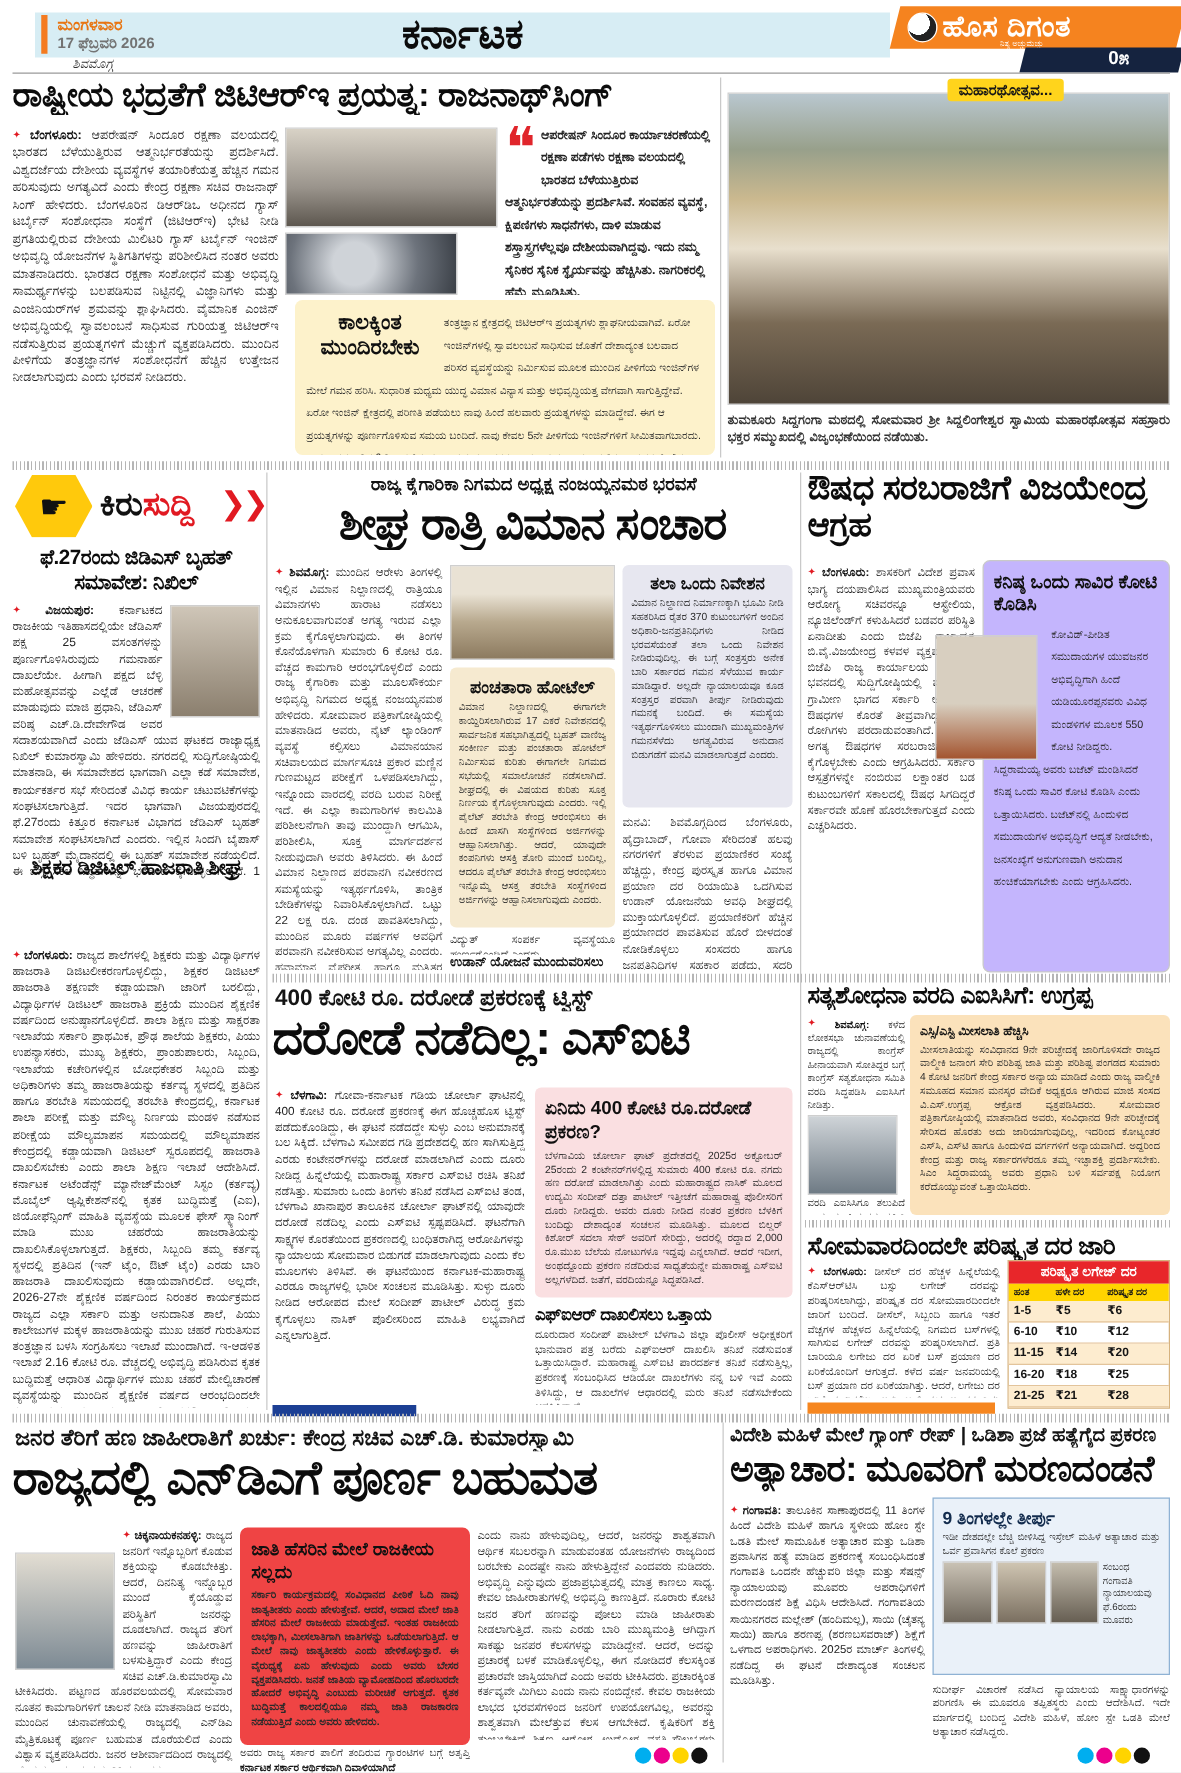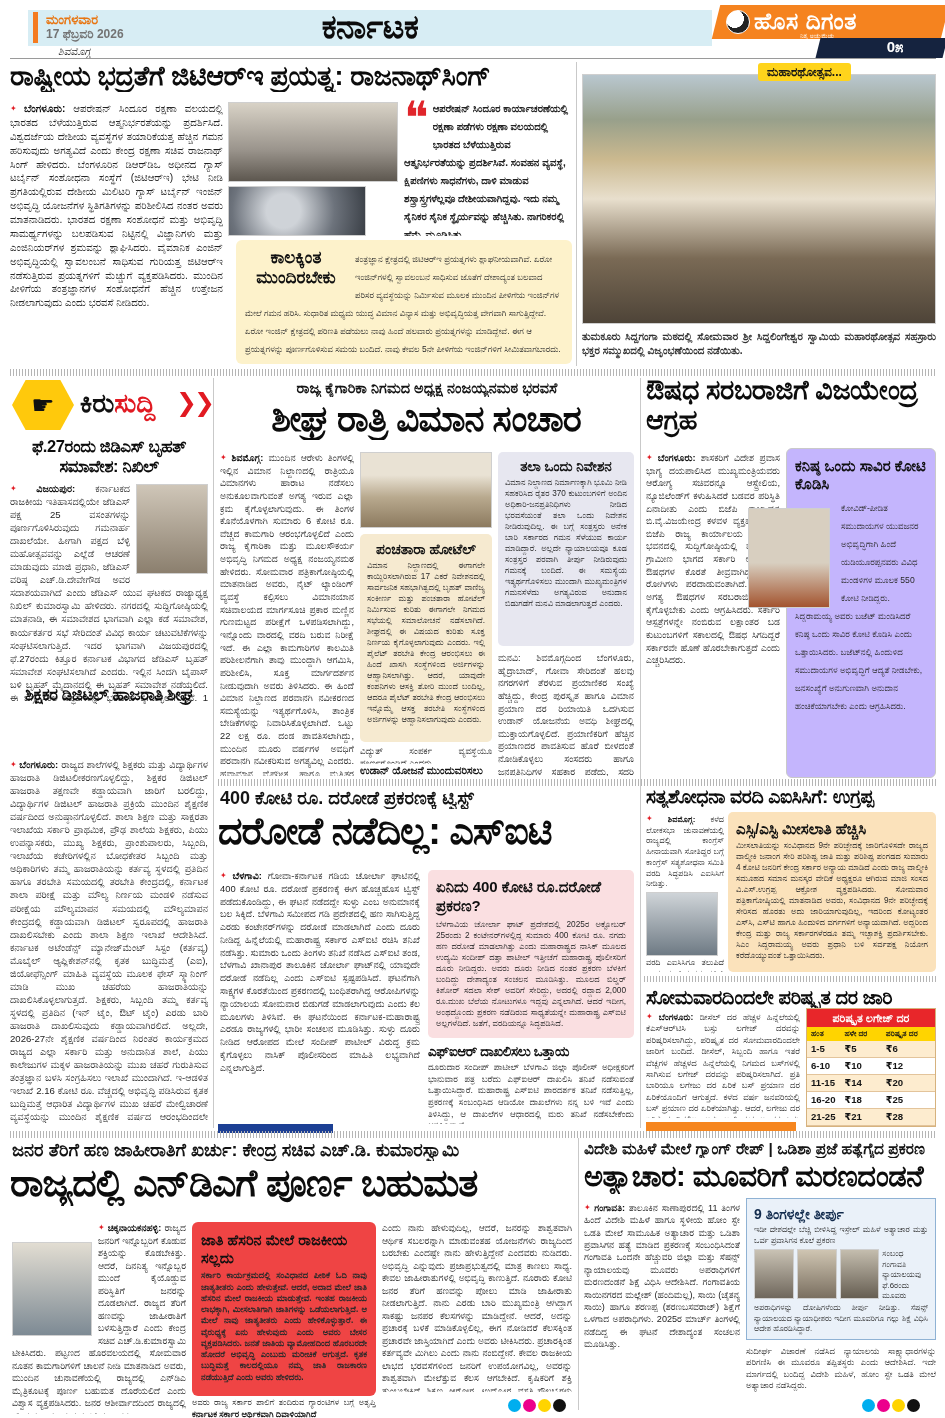--- a/index.html
+++ b/index.html
@@ -166,21 +166,21 @@
     <div class="abs hl nw" style="left:646px;top:786px;width:290px;font-size:19px;">ಸತ್ಯಶೋಧನಾ ವರದಿ ಎಐಸಿಸಿಗೆ: ಉಗ್ರಪ್ಪ</div>
     <div class="abs" style="left:646px;top:814px;width:78px;height:158px;overflow:hidden;">
       <div class="sm" style="font-size:8px;">
         <span class="dl">ಶಿವಮೊಗ್ಗ:</span>
         <span>ಕಳೆದ ಲೋಕಸಭಾ ಚುನಾವಣೆಯಲ್ಲಿ ರಾಜ್ಯದಲ್ಲಿ ಕಾಂಗ್ರೆಸ್ ಹೀನಾಯವಾಗಿ ಸೋತಿದ್ದರ ಬಗ್ಗೆ ಕಾಂಗ್ರೆಸ್ ಸತ್ಯಶೋಧನಾ ಸಮಿತಿ ವರದಿ ಸಿದ್ಧಪಡಿಸಿ ಎಐಸಿಸಿಗೆ ನೀಡಿತ್ತು.</span>
       </div>
       <div class="ph" style="width:72px;height:64px;margin:2px 0;background:linear-gradient(180deg,#cfd4d8,#6e7a84);"></div>
       <div class="sm" style="font-size:8px;">ವರದಿ ಎಐಸಿಸಿಗೂ ತಲುಪಿದೆ ಎಂದು ಮಾಜಿ ಸಂಸದ, ಸಮಿತಿ ಅಧ್ಯಕ್ಷರೂ ಆದ ವಿ.ಎಸ್. ಉಗ್ರಪ್ಪ ಹೇಳಿದರು. ಸೋಮವಾರ ಪತ್ರಿಕಾಗೋಷ್ಠಿಯಲ್ಲಿ ಮಾತನಾಡಿ, ಶಿವಮೊಗ್ಗವೂ ಸೇರಿ ರಾಜ್ಯದೆಲ್ಲೆಡೆ ಪ್ರವಾಸ ಮಾಡಿ ಸತ್ಯದ ವರದಿಯನ್ನೇ ನೀಡಿದ್ದೇನೆ. ವರದಿಯ ಕೆಲಸವನ್ನು ಮಾಡಿದ್ದೇನೆ. ಅಗತ್ಯ ಕ್ರಮ ತೆಗೆದುಕೊಳ್ಳುವ ಹೊಣೆ ಹೈಕಮಾಂಡ್‌ಗೆ ಬಿಟ್ಟಿದ್ದು ಎಂದರು.</div>
     </div>
     <div class="abs" style="left:728px;top:812px;width:208px;height:160px;background:#fbe2bb;border-radius:5px;padding:8px;box-sizing:border-box;overflow:hidden;">
-      <div class="boxtitle" style="font-size:15px;text-align:left;margin-bottom:3px;">ಎಸ್ಸಿ/ಎಸ್ಟಿ ಮೀಸಲಾತಿ ಹೆಚ್ಚಿಸಿ</div>
+      <div class="boxtitle" style="font-size:10px;text-align:left;margin-bottom:3px;">ಎಸ್ಸಿ/ಎಸ್ಟಿ ಮೀಸಲಾತಿ ಹೆಚ್ಚಿಸಿ</div>
       <div class="sm" style="font-size:8.2px;">ಮೀಸಲಾತಿಯನ್ನು ಸಂವಿಧಾನದ 9ನೇ ಪರಿಚ್ಛೇದಕ್ಕೆ ಜಾರಿಗೊಳಿಸದೇ ರಾಜ್ಯದ ವಾಲ್ಮೀಕಿ ಜನಾಂಗ ಸೇರಿ ಪರಿಶಿಷ್ಟ ಜಾತಿ ಮತ್ತು ಪರಿಶಿಷ್ಟ ಪಂಗಡದ ಸುಮಾರು 4 ಕೋಟಿ ಜನರಿಗೆ ಕೇಂದ್ರ ಸರ್ಕಾರ ಅನ್ಯಾಯ ಮಾಡಿದೆ ಎಂದು ರಾಜ್ಯ ವಾಲ್ಮೀಕಿ ಸಮೂಹದ ಸಮಾನ ಮನಸ್ಕರ ವೇದಿಕೆ ಅಧ್ಯಕ್ಷರೂ ಆಗಿರುವ ಮಾಜಿ ಸಂಸದ ವಿ.ಎಸ್.ಉಗ್ರಪ್ಪ ಆಕ್ರೋಶ ವ್ಯಕ್ತಪಡಿಸಿದರು. ಸೋಮವಾರ ಪತ್ರಿಕಾಗೋಷ್ಠಿಯಲ್ಲಿ ಮಾತನಾಡಿದ ಅವರು, ಸಂವಿಧಾನದ 9ನೇ ಪರಿಚ್ಛೇದಕ್ಕೆ ಸೇರಿಸದ ಹೊರತು ಅದು ಜಾರಿಯಾಗುವುದಿಲ್ಲ, ಇದರಿಂದ ಕೋಟ್ಯಂತರ ಎಸ್‌ಸಿ, ಎಸ್‌ಟಿ ಹಾಗೂ ಹಿಂದುಳಿದ ವರ್ಗಗಳಿಗೆ ಅನ್ಯಾಯವಾಗಿದೆ. ಅದ್ದರಿಂದ ಕೇಂದ್ರ ಮತ್ತು ರಾಜ್ಯ ಸರ್ಕಾರಗಳೆರಡೂ ತಮ್ಮ ಇಚ್ಛಾಶಕ್ತಿ ಪ್ರದರ್ಶಿಸಬೇಕು. ಸಿಎಂ ಸಿದ್ದರಾಮಯ್ಯ ಅವರು ಪ್ರಧಾನಿ ಬಳಿ ಸರ್ವಪಕ್ಷ ನಿಯೋಗ ಕರೆದೊಯ್ಯುವಂತೆ ಒತ್ತಾಯಿಸಿದರು.</div>
     </div>
   </div>
 
   <div class="abs hatch" style="left:644px;top:976px;width:292px;height:6px;"></div>
 
   <div>
     <div class="abs hl nw" style="left:646px;top:986px;width:290px;font-size:19.5px;">ಸೋಮವಾರದಿಂದಲೇ ಪರಿಷ್ಕೃತ ದರ ಜಾರಿ</div>
     <div class="abs sm" style="left:646px;top:1012px;width:154px;height:106px;font-size:8.5px;">
       <span class="dl">ಬೆಂಗಳೂರು:</span>
@@ -254,21 +254,20 @@
     </div>
     <div class="abs" style="left:746px;top:1198px;width:190px;height:142px;background:#eaf1f9;border:1px solid #8fb2d4;padding:7px;box-sizing:border-box;overflow:hidden;">
       <div class="boxtitle" style="font-size:14px;text-align:left;color:#122b4d;margin-bottom:2px;">9 ತಿಂಗಳಲ್ಲೇ ತೀರ್ಪು</div>
       <div class="sm" style="font-size:8px;">ಇಡೀ ದೇಶದಲ್ಲೇ ಬೆಚ್ಚಿ ಬೀಳಿಸಿದ್ದ ಇಸ್ರೇಲ್ ಮಹಿಳೆ ಅತ್ಯಾಚಾರ ಮತ್ತು ಒರ್ವ ಪ್ರವಾಸಿಗನ ಕೊಲೆ ಪ್ರಕರಣ</div>
       <div style="display:flex;margin-top:3px;">
         <div class="ph" style="width:40px;height:50px;margin-right:3px;background:linear-gradient(180deg,#c9c2b4,#6f675c);"></div>
         <div class="ph" style="width:40px;height:50px;margin-right:3px;background:linear-gradient(180deg,#cfc5b2,#7a6f60);"></div>
         <div class="ph" style="width:40px;height:50px;margin-right:3px;background:linear-gradient(180deg,#c4bdae,#665e52);"></div>
         <div class="sm" style="font-size:7.8px;width:46px;">ಸಂಬಂಧ ಗಂಗಾವತಿ ನ್ಯಾಯಾಲಯವು ಫೆ.6ರಂದು ಮೂವರು</div>
       </div>
-      <div class="sm" style="font-size:7.8px;margin-top:2px;">ಅಪರಾಧಿಗಳನ್ನು ದೋಷಿಗಳೆಂದು ತೀರ್ಪು ನೀಡಿತ್ತು. ಸೆಷನ್ಸ್ ನ್ಯಾಯಾಲಯದ ನ್ಯಾಯಾಧೀಶರು ಇದೀಗ ಮೂವರಿಗೂ ಗಲ್ಲು ಶಿಕ್ಷೆ ವಿಧಿಸಿ ಆದೇಶ ಹೊರಡಿಸಿದ್ದಾರೆ.</div>
     </div>
     <div class="abs sm" style="left:746px;top:1346px;width:190px;height:48px;font-size:8.5px;">ಸುದೀರ್ಘ ವಿಚಾರಣೆ ನಡೆಸಿದ ನ್ಯಾಯಾಲಯ ಸಾಕ್ಷ್ಯಾಧಾರಗಳನ್ನು ಪರಿಗಣಿಸಿ ಈ ಮೂವರೂ ತಪ್ಪಿತಸ್ಥರು ಎಂದು ಆದೇಶಿಸಿದೆ. ಇದೇ ಮಾರ್ಗದಲ್ಲಿ ಬಂದಿದ್ದ ವಿದೇಶಿ ಮಹಿಳೆ, ಹೋಂ ಸ್ಟೇ ಒಡತಿ ಮೇಲೆ ಅತ್ಯಾಚಾರ ನಡೆಸಿದ್ದರು.</div>
     <div class="abs" style="left:862px;top:1398px;">
       <span class="cdot" style="background:#00aeef;"></span><span class="cdot" style="background:#ec008c;"></span><span class="cdot" style="background:#ffd400;"></span><span class="cdot" style="background:#111;"></span>
     </div>
   </div>
 
 </div>
 
 </body></html>

